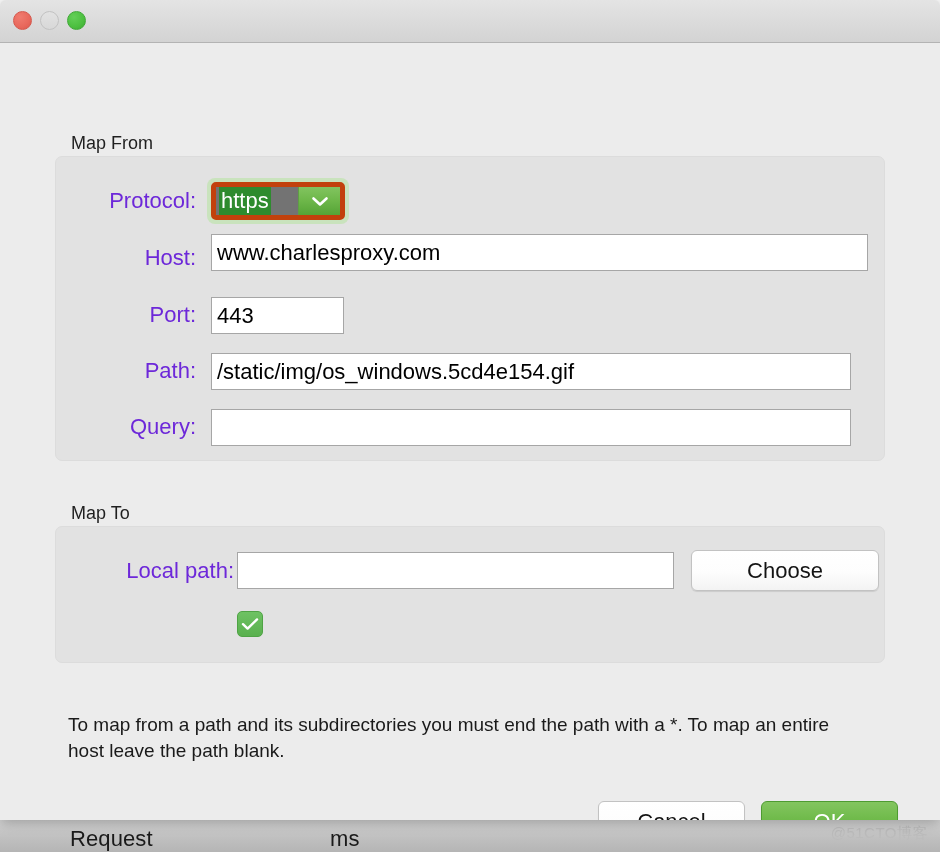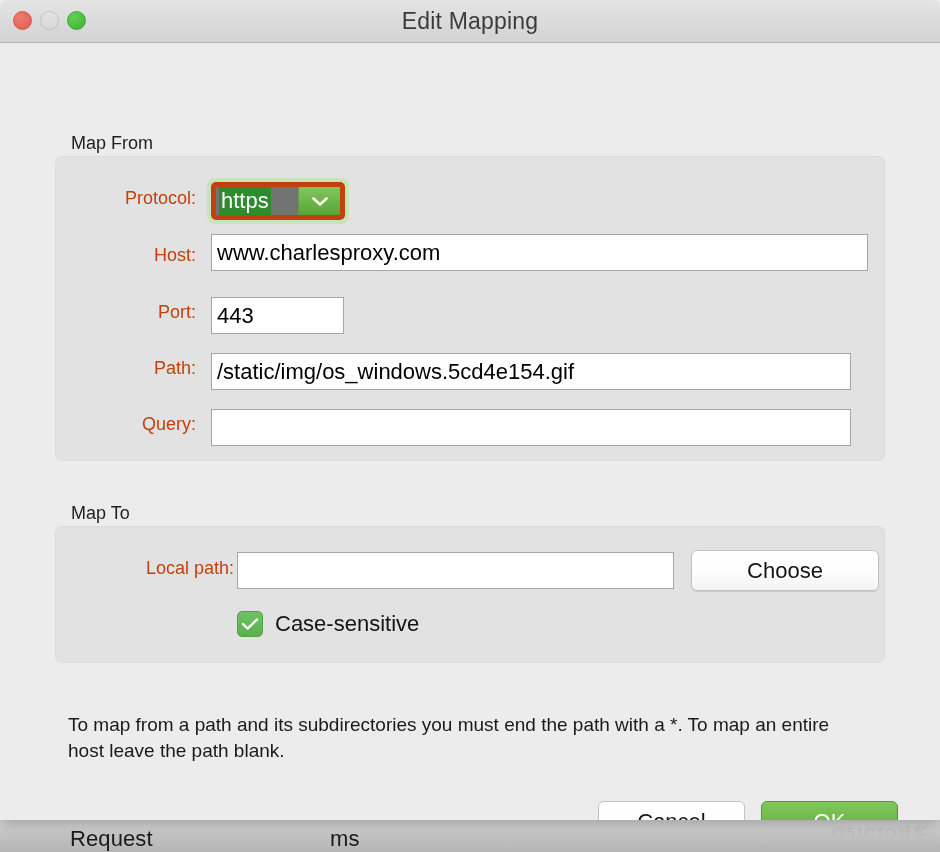--- a/index.html
+++ b/index.html
@@ -122,22 +122,22 @@
   #group-from { left: 55px; top: 113px; width: 830px; height: 305px; }
 
   #group-title-to { left: 71px; top: 460px; }
   #group-to { left: 55px; top: 483px; width: 830px; height: 137px; }
 
   
   .field-label {
     position: absolute;
     width: 160px;
     text-align: right;
-    font-size: 18px;
-    color: #c2410c;
+    font-size: 22px;
+    color: #6d28d9;
     white-space: nowrap;
   }
   .text-field {
     position: absolute;
     box-sizing: border-box;
     background: #ffffff;
     border: 1px solid #a6a6a6;
     font-size: 22px;
     color: #000000;
     padding: 0 5px;
@@ -301,21 +301,20 @@
 </div>
 
 <div id="dialog">
 
   <div id="titlebar">
     <div id="traffic-lights">
       <div class="light light-close"></div>
       <div class="light light-min"></div>
       <div class="light light-max"></div>
     </div>
-    <div id="window-title">Edit Mapping</div>
   </div>
 
   <div id="dialog-body">
 
     <div class="group-title" id="group-title-from">Map From</div>
     <div class="group-box" id="group-from"></div>
 
     <div class="field-label" id="label-protocol">Protocol:</div>
 
     <div id="protocol-combo-wrap">
@@ -350,21 +349,20 @@
     <div class="text-field" id="field-localpath" placeholder=""></div>
 
     <div id="choose-button">Choose</div>
 
     <div id="case-sensitive-row">
       <div id="case-sensitive-box">
         <svg width="18" height="14" viewBox="0 0 18 14" aria-hidden="true">
           <path d="M2 7.2 L6.6 11.6 L16 2.4" fill="none" stroke="#ffffff" stroke-width="2.4" stroke-linecap="round" stroke-linejoin="round"></path>
         </svg>
       </div>
-      <div id="case-sensitive-label">Case-sensitive</div>
     </div>
 
     <div id="help-text">To map from a path and its subdirectories you must end the path with a *. To map an entire host leave the path blank.</div>
 
     <div id="cancel-button">Cancel</div>
     <div id="ok-button">OK</div>
 
   </div>
 </div>
 

